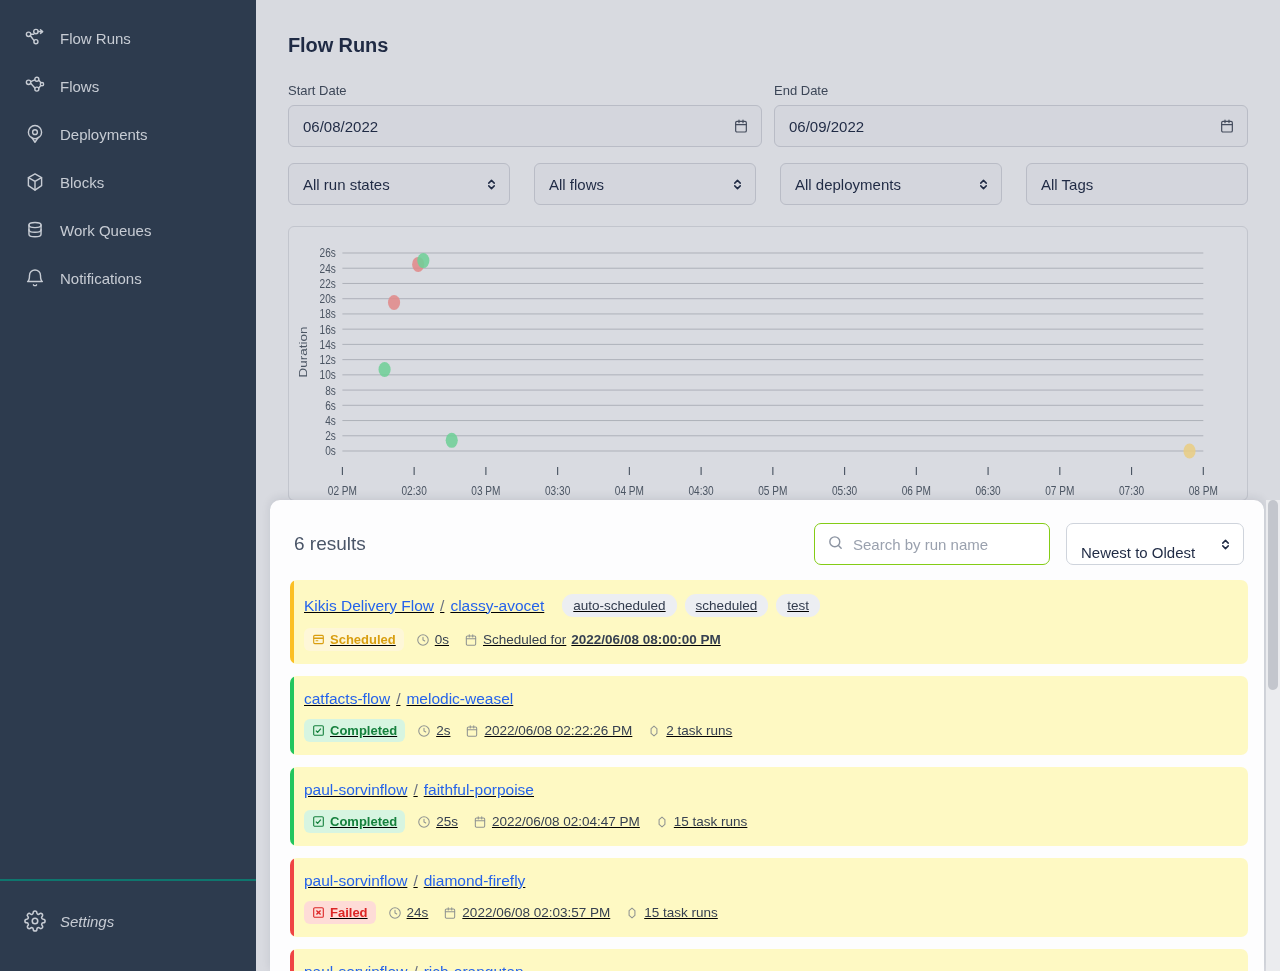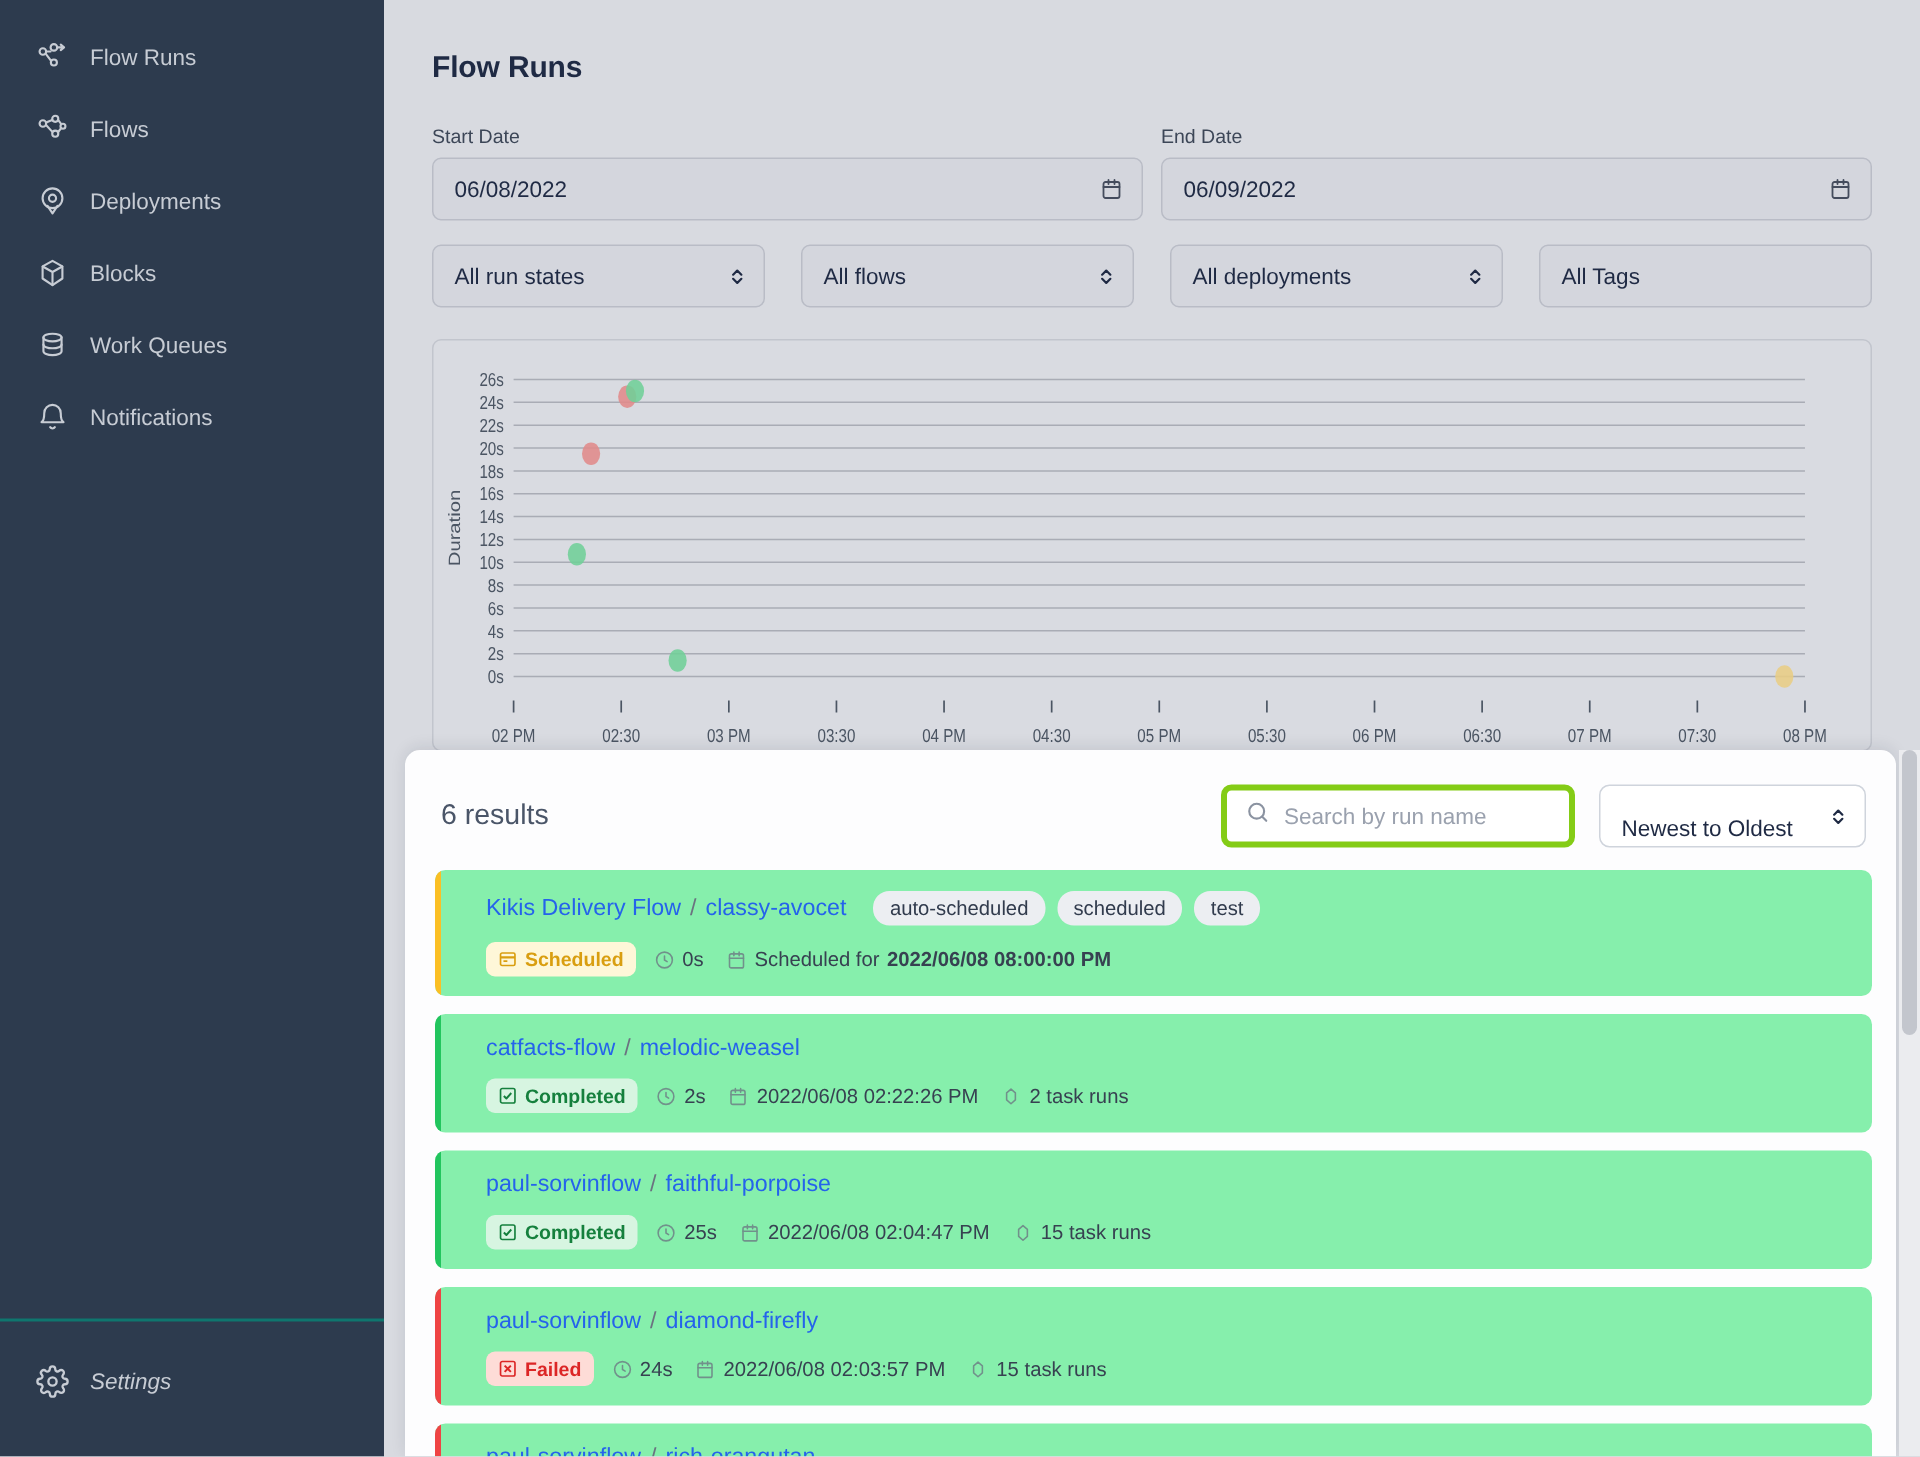--- a/index.html
+++ b/index.html
@@ -97,21 +97,21 @@
     overflow: hidden;
   }
   .results-head {
     display: flex; align-items: center;
     padding: 20px 20px 0 24px;
     height: 68px;
   }
   .results-count { font-size: 19px; color: #4a5568; flex: 1 1 auto; }
   .search-box {
     width: 236px; height: 42px;
-    border: 4px solid #84cc16; border-radius: 7px;
+    border: 1px solid #84cc16; border-radius: 7px;
     background: #fff;
     display: flex; align-items: center; gap: 9px;
     padding: 0 12px; cursor: text;
   }
   .search-box input {
     border: 0; outline: 0; font-size: 15px;
     font-family: "Liberation Sans", sans-serif;
     color: #1f2a44; width: 100%; background: transparent;
   }
   .search-box input::placeholder { color: #9aa1ae; }
@@ -122,25 +122,26 @@
     background: #fff;
     display: flex; align-items: center;
     padding: 0 12px 0 14px;
     font-size: 15px; color: #1f2a44; cursor: pointer;
   }
   .sort-box .val { flex: 1 1 auto; margin-top: 16px; }
 
   .runs-list { padding: 12px 16px 0 20px; }
   .run-row {
     position: relative;
-    background: #86efac;
+    background: #fef9c3;
     border-radius: 7px;
     margin-bottom: 12px;
-    padding: 14px 16px 13px 34px;
+    padding: 14px 16px 13px 14px;
     overflow: hidden;
+    text-decoration: underline;
   }
   .run-row::before {
     content: ""; position: absolute; left: 0; top: 0; bottom: 0;
     width: 4px; border-radius: 7px 0 0 7px;
   }
   .run-row.state-scheduled::before { background: #fbbf24; }
   .run-row.state-completed::before { background: #22c55e; }
   .run-row.state-failed::before { background: #ef4444; }
 
   .run-title { display: flex; align-items: center; flex-wrap: wrap; gap: 0; }

